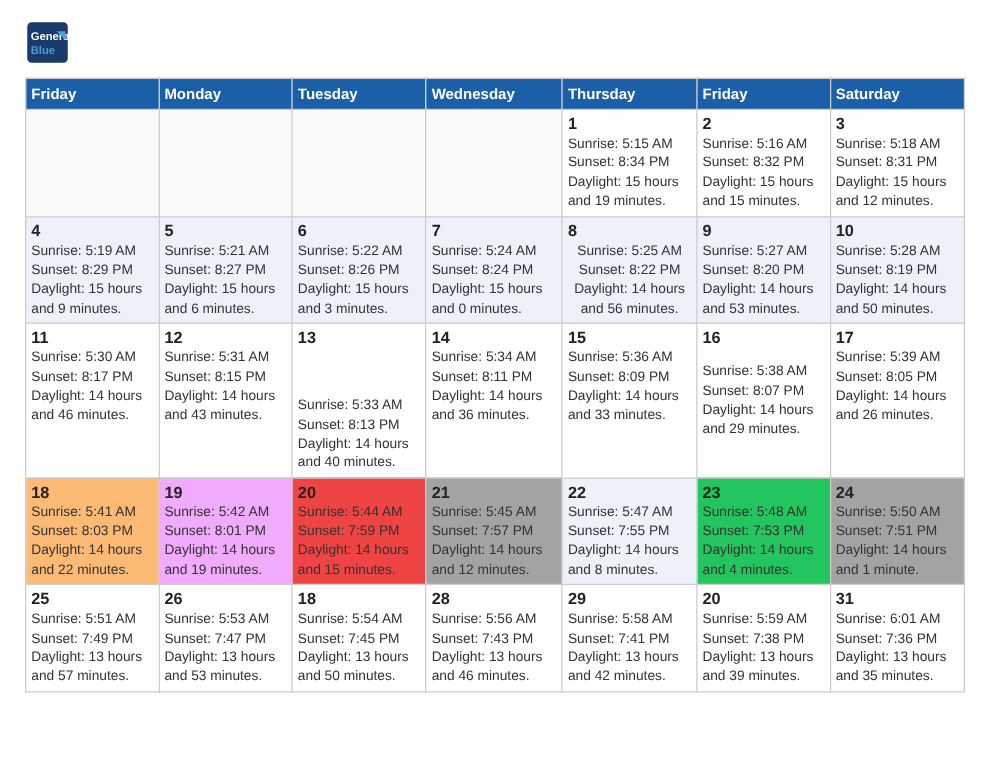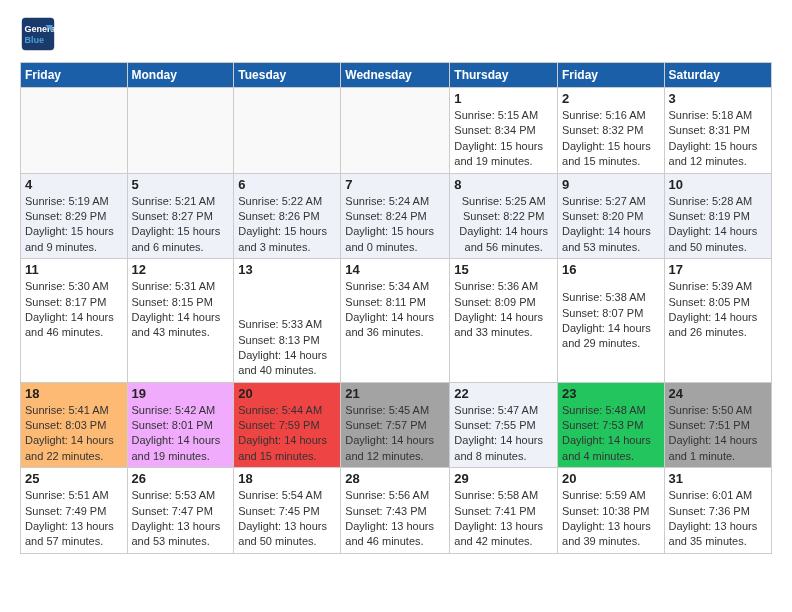--- a/index.html
+++ b/index.html
@@ -336,21 +336,21 @@
           <td>
             <span class="day-number">29</span>
             <div class="day-info" style="white-space: pre-line;">Sunrise: 5:58 AM
 Sunset: 7:41 PM
 Daylight: 13 hours
 and 42 minutes.</div>
           </td>
           <td>
             <span class="day-number">20</span>
             <div class="day-info" style="white-space: pre-line;">Sunrise: 5:59 AM
-Sunset: 10:38 PM
+Sunset: 7:38 PM
 Daylight: 13 hours
 and 39 minutes.</div>
           </td>
           <td>
             <span class="day-number">31</span>
             <div class="day-info" style="white-space: pre-line;">Sunrise: 6:01 AM
 Sunset: 7:36 PM
 Daylight: 13 hours
 and 35 minutes.</div>
           </td>

